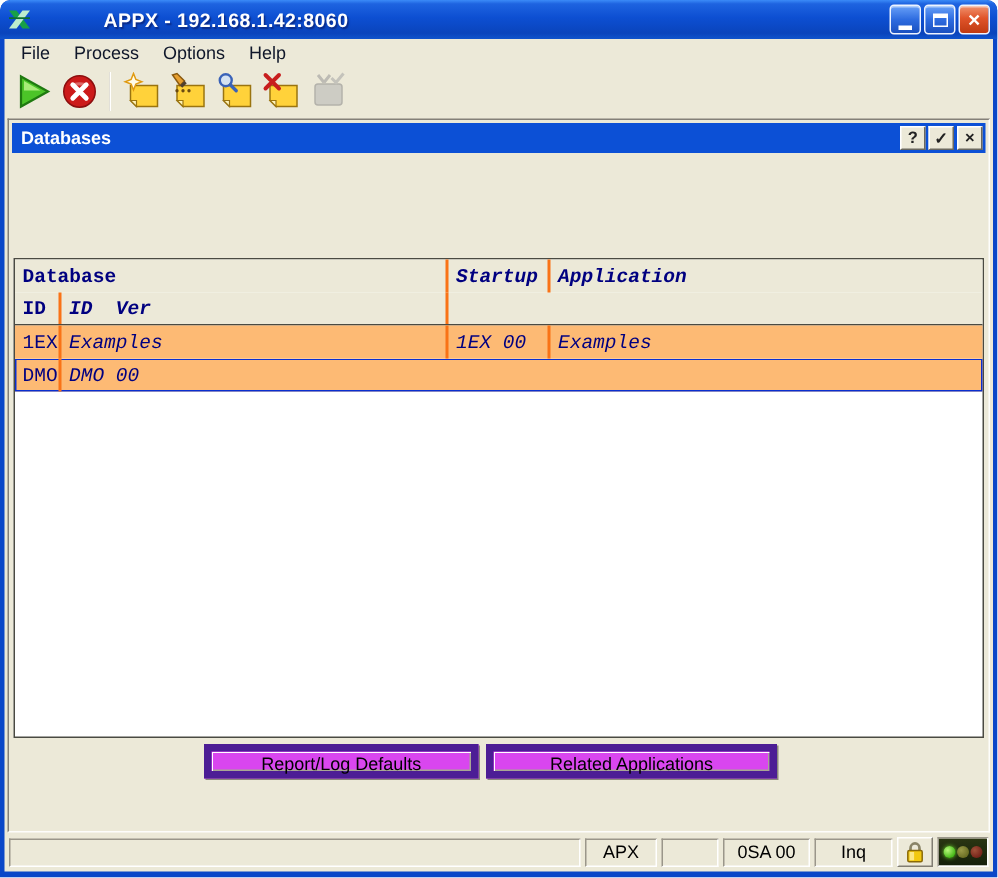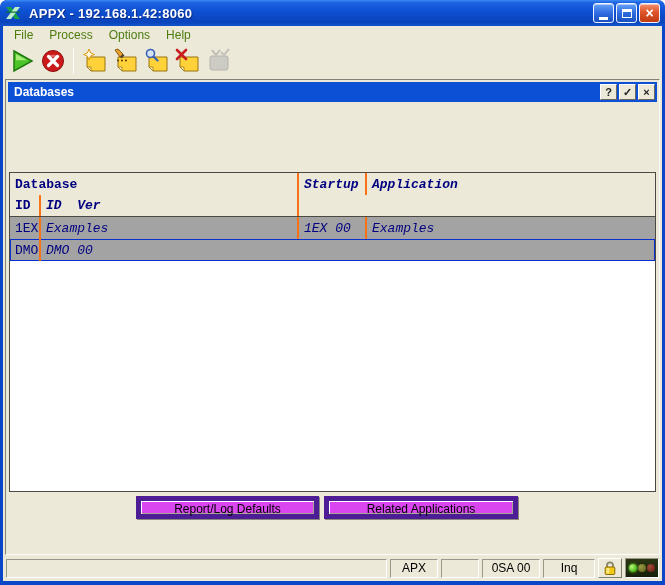--- a/index.html
+++ b/index.html
@@ -5,40 +5,40 @@
   html,body { margin:0; padding:0; background:#fff; }
   body { width:665px; height:585px; font-family:"Liberation Sans", sans-serif; }
   * { box-sizing:border-box; }
 
   .window { position:relative; width:665px; height:585px;
     background:#0a47c8; border-radius:7px 7px 0 0; overflow:hidden; }
 
   
   .titlebar { position:absolute; top:0; left:0; right:0; height:26px;
     background:linear-gradient(180deg,#3b8bf8 0%,#1e63e0 10%,#0d4fd2 45%,#0a44bc 85%,#1054cc 100%);
-    border-radius:7px 7px 0 0; display:flex; align-items:center; padding:0 5px; }
+    border-radius:7px 7px 0 0; display:flex; align-items:center; padding:0 5px;gap:40px; }
   .app-icon { width:20px; height:16px; margin-right:4px; display:inline-flex; align-items:center; }
   .title-text { color:#fff; font-weight:bold; font-size:13px; letter-spacing:.3px;
     text-shadow:1px 1px 1px #0a2a86; flex:1; white-space:nowrap; }
   .win-btns { display:flex; gap:2px; }
   .wbtn { width:21px; height:20px; border-radius:3px; border:1px solid #eef4ff;
     display:flex; align-items:center; justify-content:center; padding:0; cursor:pointer;
     background:linear-gradient(180deg,#68a0f8 0%,#2e6ce0 50%,#1a50c0 100%);
     box-shadow:inset 0 1px 0 rgba(255,255,255,.5); }
   .wbtn.close { background:linear-gradient(180deg,#f0926e 0%,#e0542a 45%,#c03a12 100%); }
   .min-glyph { width:9px; height:3px; background:#fff; margin-top:10px; display:block; }
   .max-glyph { width:10px; height:9px; border:1px solid #fff; border-top:3px solid #fff; display:block; }
   .close-glyph { color:#fff; font-weight:bold; font-size:14px; line-height:14px; }
 
   
   .client { position:absolute; top:26px; left:3px; right:3px; bottom:4px;
     background:#ece9d8; display:flex; flex-direction:column; }
 
   .menubar { height:17px; display:flex; align-items:center; padding-left:3px;
-    font-size:12px; color:#4d7c0f; }
+    font-size:12px; color:#0f172a; }
   .menu-item { padding:1px 8px; cursor:default; }
 
   .toolbar { height:35px; display:flex; align-items:center; padding-left:4px; gap:2px; }
   .tbtn { width:29px; height:29px; background:transparent; border:1px solid transparent;
     display:flex; align-items:center; justify-content:center; padding:0; }
   .tbtn.disabled { filter:grayscale(1) opacity(.55); }
   .tsep { width:1px; height:26px; background:#9a968a; border-right:1px solid #fff; margin:0 4px; }
 
   
   .panel { flex:1; margin:1px 2px 2px 2px; position:relative;
@@ -53,21 +53,21 @@
 
   
   .listbox { position:absolute; top:92px; left:3px; right:3px; height:320px;
     background:#fff; border:1px solid #4a4a42;
     font-family:"Liberation Mono","DejaVu Sans Mono",monospace; font-size:13px; color:#000080; }
   .hdr-row1, .hdr-row2, .data-row { display:grid; grid-template-columns:29px 258px 68px 1fr; height:22px; }
   .hdr-row1 { grid-template-columns:287px 68px 1fr; background:#ece9d8; font-weight:bold; }
   .hdr-row2 { background:#ece9d8; font-weight:bold; border-bottom:1px solid #4a4a42; }
   .cell { display:flex; align-items:center; padding-left:5px; white-space:pre; overflow:hidden; }
   .bl { border-left:2px solid #f97316;font-style:italic; }
-  .data-row { background:#a3a3a3; }
+  .data-row { background:#fdba74; }
   .data-row.selected { box-shadow:inset 0 0 0 1px #0a2fd0;text-align:center; }
 
   
   .pbtn { position:absolute; height:23px; background:#d946ef; font-size:12px; color:#000;
     border:5px solid #4c1d95; box-shadow:inset 1px 1px 0 #fff, inset -1px -1px 0 #a8a594, 1px 1px 0 #8a887c;
     cursor:pointer; }
   .pbtn.report { top:416px; left:130px; width:183px; }
   .pbtn.related { top:416px; left:318px; width:194px; }
 
   

